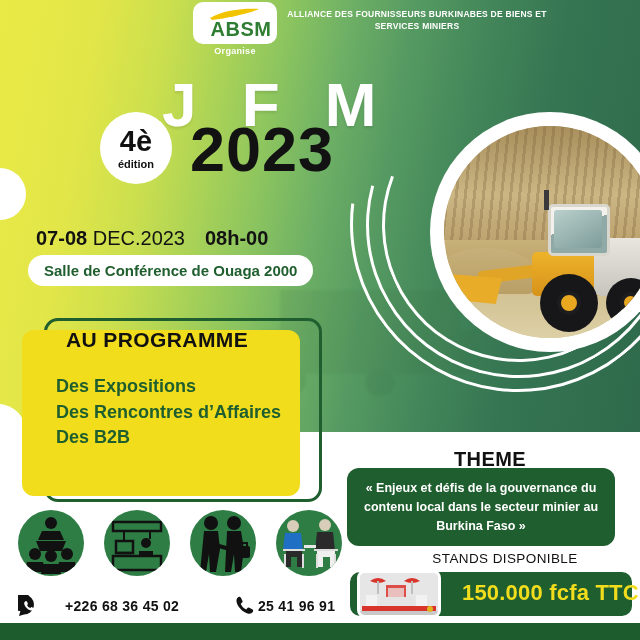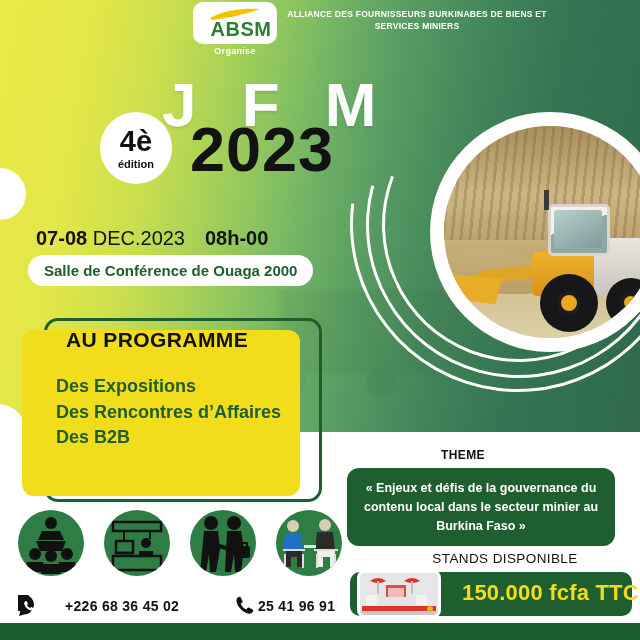--- a/index.html
+++ b/index.html
@@ -158,22 +158,22 @@
   .icon-circle{width:66px;height:66px;border-radius:50%;background:#2e7d44;position:relative;overflow:hidden;}
   .icon-circle svg{position:absolute;left:0;top:0;}
 
   
   .phone-a{position:absolute;left:18px;top:595px;display:flex;align-items:center;gap:25px;justify-content:center;}
   .phone-b{position:absolute;left:234px;top:595px;display:flex;align-items:center;gap:2px;}
   .phone-num{font-size:14px;font-weight:700;color:#111;letter-spacing:.3px;}
 
   
   .theme-title{
-    position:absolute;left:313px;top:448px;width:300px;text-align:center;
-    font-size:12px;font-weight:700;color:#111;letter-spacing:.4px;
+    position:absolute;left:340px;top:448px;width:300px;text-align:center;
+    font-size:20px;font-weight:700;color:#111;letter-spacing:.4px;
   }
   .theme-box{
     position:absolute;left:347px;top:468px;width:268px;padding:11px 14px;border-radius:12px;
     background:#1f5e2e;box-sizing:border-box;
     font-size:12.5px;font-weight:700;color:#ffffff;text-align:center;line-height:1.5;
   }
   .stands-label{
     position:absolute;left:390px;top:551px;width:230px;text-align:center;
     font-size:13.5px;color:#111;letter-spacing:.4px;
   }

